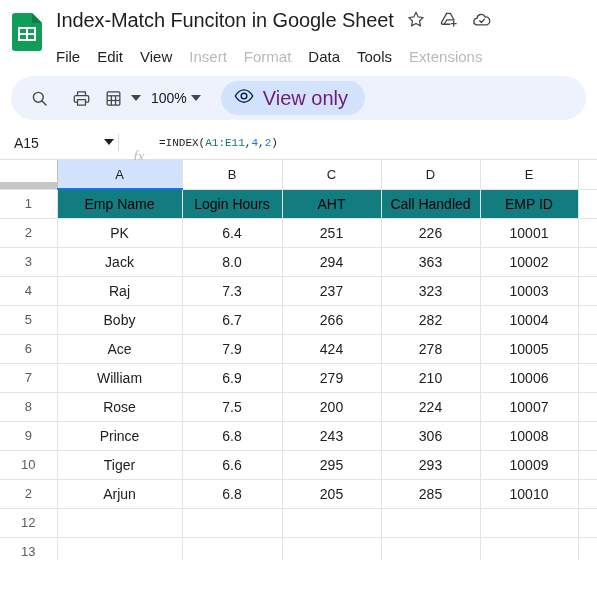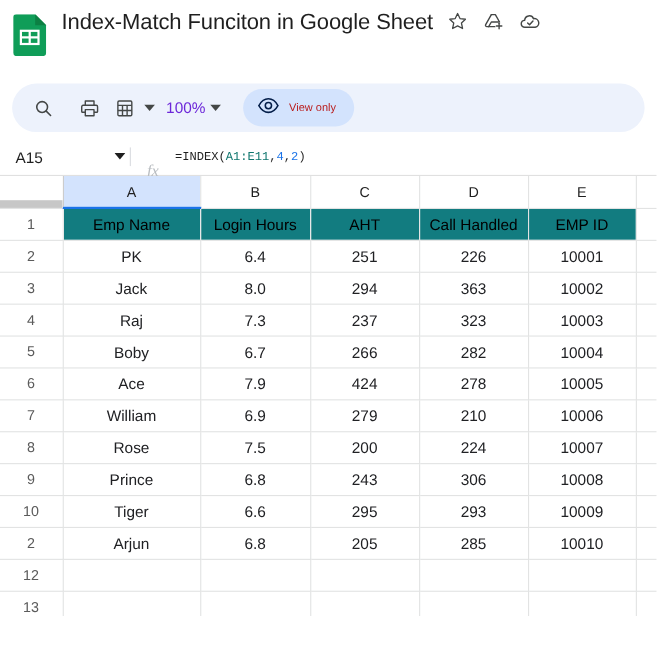--- a/index.html
+++ b/index.html
@@ -72,35 +72,35 @@
     border-radius: 50%;
     cursor: pointer;
     flex: 0 0 auto;
   }
   .tb-gap-1 { width: 10px; }
   .tb-caret {
     width: 14px; height: 30px; display:flex; align-items:center; justify-content:center;
     cursor: pointer; flex: 0 0 auto;
   }
   .zoomval {
-    font-size: 14px; color: #6d28d9; margin-left: 8px; margin-right: 2px;
+    font-size: 14px; color: #0f172a; margin-left: 8px; margin-right: 2px;
     white-space: nowrap; cursor: pointer;
   }
   .viewonly {
     margin-left: 18px;
     background: #d3e3fd;
     border-radius: 18px;
     height: 34px;
     display: flex; align-items: center;
     padding: 0 17px 0 13px;
     gap: 9px;
     cursor: pointer;
   }
   .viewonly .vo-label {
-    font-size: 10px; color: #b91c1c; white-space: nowrap;
+    font-size: 20px; color: #701a75; white-space: nowrap;
   }
 
   
   .formulabar {
     height: 34px;
     display: flex;
     align-items: center;
     border-bottom: 1px solid #e0e0e0;
     background: #fff;
     margin-top: 2px;
@@ -271,20 +271,30 @@
           <span class="tic">
             <svg width="21" height="21" viewBox="0 0 24 24" fill="none" stroke="#444746" stroke-width="1.6" stroke-linejoin="round" stroke-linecap="round">
               <path d="M6.3 18.4 a3.9 3.9 0 0 1 -0.3 -7.8 a5 5 0 0 1 9.6 -1.6 a4 4 0 0 1 1.9 9.4 z"></path>
               <polyline points="9.2,13.6 11.3,15.6 15,11.6"></polyline>
             </svg>
           </span>
 
         </div>
       </div>
 
+      <div class="menubar">
+        <span class="menu-item">File</span>
+        <span class="menu-item">Edit</span>
+        <span class="menu-item">View</span>
+        <span class="menu-item disabled">Insert</span>
+        <span class="menu-item disabled">Format</span>
+        <span class="menu-item">Data</span>
+        <span class="menu-item">Tools</span>
+        <span class="menu-item disabled">Extensions</span>
+      </div>
 
     </div>
   </div>
 
   <div class="toolbar-wrap">
     <div class="toolbar">
 
       <div class="tb-btn">
         <svg width="19" height="19" viewBox="0 0 24 24" fill="none" stroke="#444746" stroke-width="1.8" stroke-linecap="round">
           <circle cx="10.5" cy="10.5" r="6.2"></circle>

